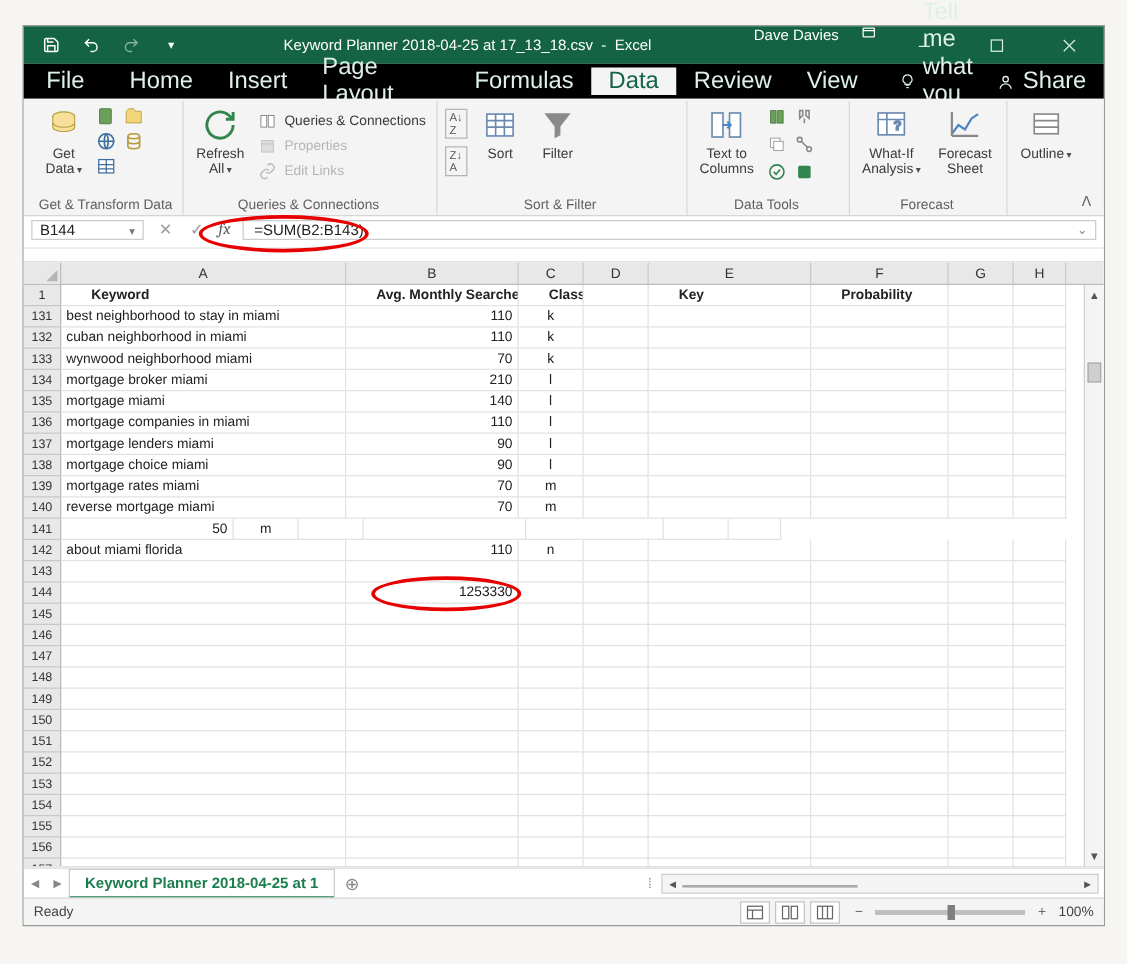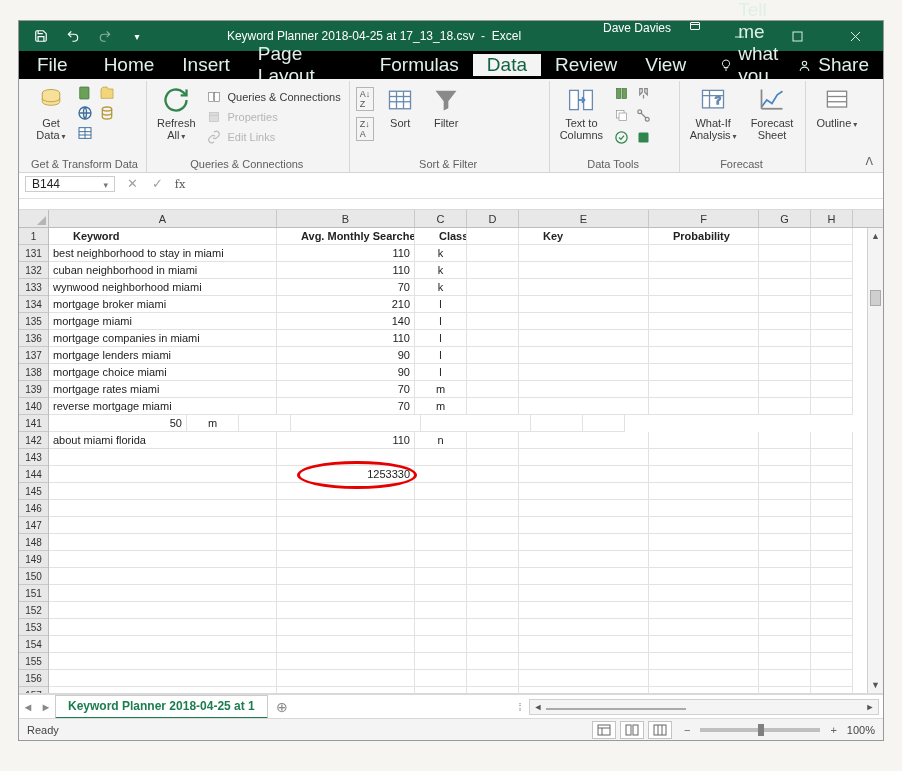--- a/index.html
+++ b/index.html
@@ -44,21 +44,21 @@
     
     .ico { width:30px; height:30px; display:flex; align-items:center; justify-content:center; }
     .ico-sm { width:16px; height:16px; display:inline-flex; align-items:center; justify-content:center; }
 
     
     .fx-bar-row { display:flex; align-items:flex-start; height:26px; background:#fff; border-bottom:1px solid #e0e0e0; padding:3px 6px; }
     .name-box { width:90px; border:1px solid #ccc; background:#fff; display:flex; align-items:center; padding:0 6px; font-size:12px; justify-content:space-between; }
     .name-box .dd::after { content:"▾"; font-size:9px; color:#777; }
     .fx-controls { display:flex; align-items:center; gap:14px; padding:0 12px; color:#a0a0a0; }
     .fx-controls .xbtn { font-size:13px; }
-    .fx-label { font-family:"Cambria","Georgia",serif; font-size:13px; color:#606060; margin-right:10px; }
+    .fx-label { font-style:italic; font-family:"Cambria","Georgia",serif; font-size:13px; color:#606060; margin-right:10px; }
     .formula-input { flex:1; border:1px solid #ccc; display:flex; align-items:center; padding:0 8px; font-size:12px; position:relative; }
     .formula-input .expand { position:absolute; right:6px; color:#888; font-size:10px; }
     .formula-input .formula-oval { position:absolute; left:-36px; top:-5px; width:136px; height:30px; border:3px solid #e60000; border-radius:50%; pointer-events:none; }
 
     .spacer-row { height:10px; background:#fff; }
 
     
     .grid-area { flex:1; background:#fff; display:flex; flex-direction:column; border-top:1px solid #d9d9d9; border-bottom:1px solid #d9d9d9; overflow:hidden; position:relative; }
     .col-headers { display:flex; height:18px; background:#e8e8e8; border-bottom:1px solid #bcbcbc; font-size:11px; color:#333; }
     .corner-sel { width:30px; border-right:1px solid #bcbcbc; background:#e8e8e8; position:relative; }
@@ -441,20 +441,25 @@
     <div class="fx-bar-row">
       <div class="name-box">
         <span>B144</span>
         <span class="dd"></span>
       </div>
       <div class="fx-controls">
         <span class="xbtn">✕</span>
         <span class="xbtn">✓</span>
       </div>
       <span class="fx-label">fx</span>
+      <div class="formula-input">
+        <div class="formula-oval"></div>
+        <span>=SUM(B2:B143)</span>
+        <span class="expand">⌄</span>
+      </div>
     </div>
 
     <div class="spacer-row"></div>
 
     <div class="grid-area">
       <div class="col-headers">
         <div class="corner-sel"></div>
         <div class="ch col-A">A</div>
         <div class="ch col-B">B</div>
         <div class="ch col-C">C</div>

